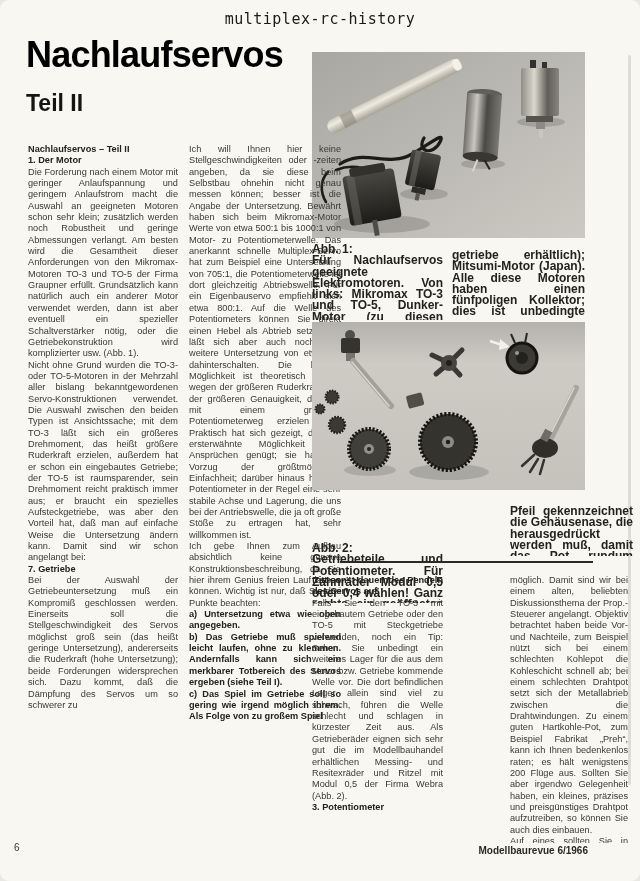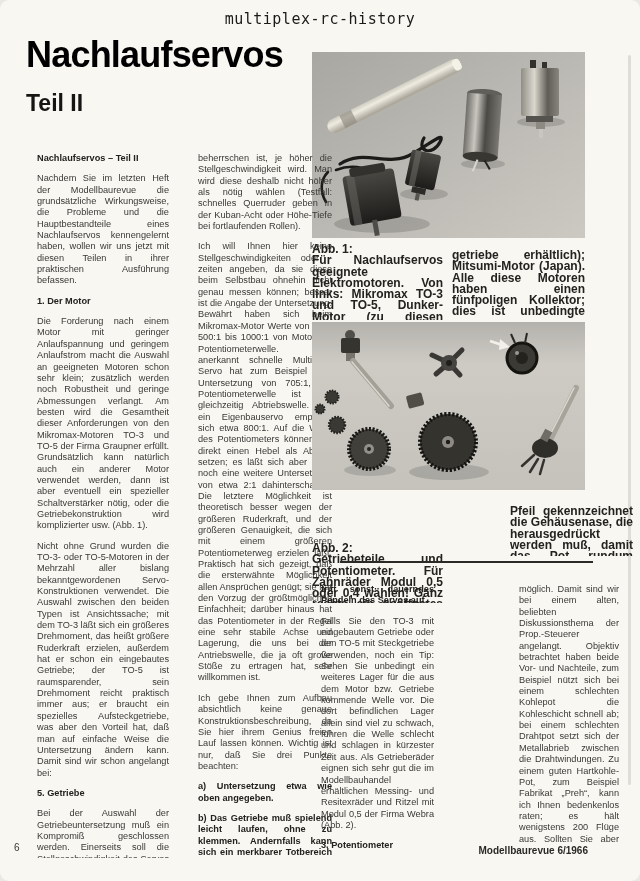--- a/index.html
+++ b/index.html
@@ -19,21 +19,21 @@
   }
   .title-sub{
     position:absolute;left:26px;top:90px;
     font-size:23px;font-weight:700;color:#161514;text-align:center;
   }
   .col{
     position:absolute;text-align:justify;
     font-size:9.2px;line-height:11.35px;color:#3a3835;
     overflow:hidden;hyphens:auto;
   }
-  .col p{margin:9px;}
+  .col p{margin:0;}
   .b{font-weight:700;color:#23221f;}
   .shead{font-weight:700;color:#23221f;margin-top:11px;}
   .caption{
     position:absolute;text-align:justify;font-size:12px;line-height:11.3px;
     font-weight:700;color:#23221f;overflow:hidden;
   }
   .caption .cap-label{display:block;}
   .photo{position:absolute;box-shadow:0 0 0 1px rgba(40,38,34,.25) inset;}
   .photo svg{display:block;}
   .rule{position:absolute;height:2px;background:#2b2a27;}
@@ -133,30 +133,28 @@
         <rect x="209" y="16" width="38" height="48" rx="2" fill="url(#cylB)"></rect>
         <rect x="214" y="64" width="27" height="6" fill="#55534e"></rect>
         <rect x="224" y="70" width="9" height="7" fill="#8c8a83"></rect>
         <rect x="227" y="77" width="4" height="9" fill="#c9c6bf"></rect>
       </g>
     </svg>
   </div>
 
   <div class="col" style="left:28px;top:144px;width:150px;height:714px;">
     <p class="b">Nachlaufservos – Teil II</p>
-    <p>Nachdem Sie im letzten Heft der Modellbaurevue die grundsätzliche Wirkungsweise, die Probleme und die Hauptbestandteile eines Nachlaufservos kennengelernt haben, wollen wir uns jetzt mit diesen Teilen in ihrer praktischen Ausführung befassen.</p>
     <p class="shead">1. Der Motor</p>
     <p>Die Forderung nach einem Motor mit geringer Anlaufspannung und geringem Anlaufstrom macht die Auswahl an geeigneten Motoren schon sehr klein; zusätzlich werden noch Robustheit und geringe Abmessungen verlangt. Am besten wird die Gesamtheit dieser Anforderungen von den Mikromax-Motoren TO-3 und TO-5 der Firma Graupner erfüllt. Grundsätzlich kann natürlich auch ein anderer Motor verwendet werden, dann ist aber eventuell ein spezieller Schaltverstärker nötig, oder die Getriebekonstruktion wird komplizierter usw. (Abb. 1).</p>
     <p>Nicht ohne Grund wurden die TO-3- oder TO-5-Motoren in der Mehrzahl aller bislang bekanntgewordenen Servo-Konstruktionen verwendet. Die Auswahl zwischen den beiden Typen ist Ansichtssache; mit dem TO-3 läßt sich ein größeres Drehmoment, das heißt größere Ruderkraft erzielen, außerdem hat er schon ein eingebautes Getriebe; der TO-5 ist raumsparender, sein Drehmoment reicht praktisch immer aus; er braucht ein spezielles Aufsteckgetriebe, was aber den Vorteil hat, daß man auf einfache Weise die Untersetzung ändern kann. Damit sind wir schon angelangt bei:</p>
-    <p class="shead">5. Getriebe</p>
+    <p class="shead">7. Getriebe</p>
     <p>Bei der Auswahl der Getriebeuntersetzung muß ein Kompromiß geschlossen werden. Einerseits soll die Stellgeschwindigkeit des Servos möglichst groß sein (das heißt geringe Untersetzung), andererseits die Ruderkraft (hohe Untersetzung); beide Forderungen widersprechen sich. Dazu kommt, daß die Dämpfung des Servos um so schwerer zu</p>
   </div>
 
   <div class="col" style="left:189px;top:144px;width:152px;height:714px;">
-    <p>beherrschen ist, je höher die Stellgeschwindigkeit wird. Man wird diese deshalb nicht höher als nötig wählen (Testfall: schnelles Querruder geben in der Kuban-Acht oder Höhe-Tiefe bei fortlaufenden Rollen).</p>
     <p>Ich will Ihnen hier keine Stellgeschwindigkeiten oder -zeiten angeben, da sie diese beim Selbstbau ohnehin nicht genau messen können; besser ist die Angabe der Untersetzung. Bewährt haben sich beim Mikromax-Motor Werte von etwa 500:1 bis 1000:1 von Motor- zu Potentiometerwelle. Das anerkannt schnelle Multiplex-Servo hat zum Beispiel eine Untersetzung von 705:1, die Potentiometerwelle ist dort gleichzeitig Abtriebswelle. Für ein Eigenbauservo empfiehlt sich etwa 800:1. Auf die Welle des Potentiometers können Sie direkt einen Hebel als Abtrieb setzen; es läßt sich aber auch noch eine weitere Untersetzung von etwa 2:1 dahinterschalten. Die letztere Möglichkeit ist theoretisch besser wegen der größeren Ruderkraft, und der größeren Genauigkeit, die sich mit einem größeren Potentiometerweg erzielen läßt. Praktisch hat sich gezeigt, daß die ersterwähnte Möglichkeit allen Ansprüchen genügt; sie hat den Vorzug der größtmöglichen Einfachheit; darüber hinaus hat das Potentiometer in der Regel eine sehr stabile Achse und Lagerung, die uns bei der Antriebswelle, die ja oft große Stöße zu ertragen hat, sehr willkommen ist.</p>
     <p>Ich gebe Ihnen zum Aufbau absichtlich keine genaue Konstruktionsbeschreibung, da Sie hier ihrem Genius freien Lauf lassen können. Wichtig ist nur, daß Sie drei Punkte beachten:</p>
     <p class="b">a) Untersetzung etwa wie oben angegeben.</p>
     <p class="b">b) Das Getriebe muß spielend leicht laufen, ohne zu klemmen. Andernfalls kann sich ein merkbarer Totbereich des Servos ergeben (siehe Teil I).</p>
     <p class="b">c) Das Spiel im Getriebe soll so gering wie irgend möglich ihrem. Als Folge von zu großem Spiel</p>
   </div>
 
   <div class="caption" style="left:312px;top:244px;width:131px;height:76px;">
     <span class="cap-label">Abb. 1:</span>
     <span>Für Nachlaufservos geeignete Elektromotoren. Von links: Mikromax TO-3 und TO-5, Dunker-Motor (zu diesen Typen sind auch Aufsteck- und Anbau-</span>

